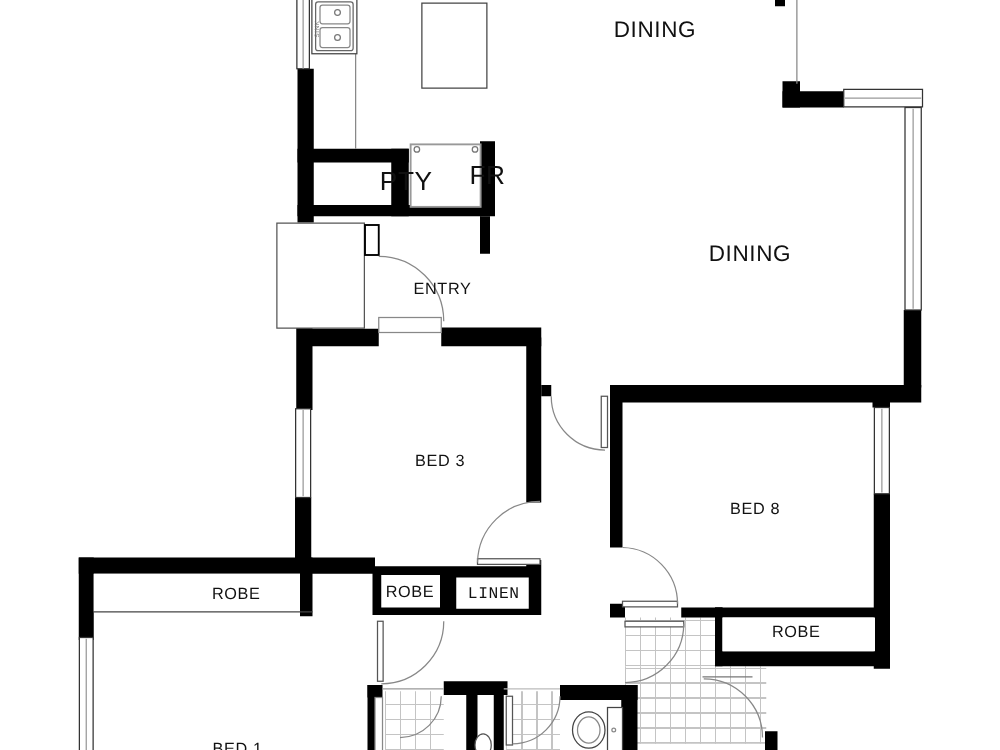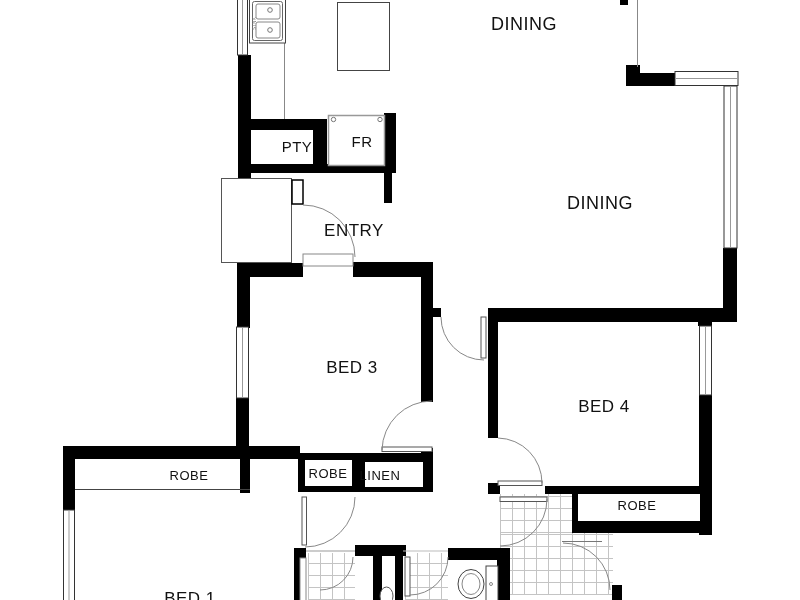--- a/index.html
+++ b/index.html
@@ -7,22 +7,22 @@
         font-family:"Liberation Sans",sans-serif;color:#111;}
   .w{position:absolute;background:#000;}
   .tile{position:absolute;background-color:#fff;
         background-image:
           repeating-linear-gradient(0deg,#c4c4c4 0 1px,transparent 1px 12px),
           repeating-linear-gradient(90deg,#c4c4c4 0 1px,transparent 1px 12px);}
   .cut{position:absolute;background:#fff;}
   .lbl{position:absolute;transform:translate(-50%,-50%);white-space:nowrap;
        letter-spacing:.5px;color:#111;}
   .big{font-size:18px;}
-  .med{font-size:17px;}
-  .box{font-size:15px;}
+  .med{font-size:13px;}
+  .box{font-size:21px;margin-left:28px;}
   .sm{font-size:13px;}
   svg{position:absolute;left:0;top:0;}
 </style>
 </head>
 <body>
 
 <div id="plan">
 
   <div class="tile" style="left:308px;top:553px;width:47px;height:47px;"></div>
   <div class="tile" style="left:405px;top:553px;width:43px;height:47px;"></div>
@@ -167,22 +167,22 @@
       <circle cx="491" cy="584" r="1.5" stroke="#888"></circle>
     </g>
 
     <ellipse cx="386.5" cy="596" rx="6.5" ry="9" fill="#fff" stroke="#555" stroke-width="1"></ellipse>
   </svg>
 
   <div class="lbl big" style="left:524px;top:24px;">DINING</div>
   <div class="lbl big" style="left:600px;top:203px;">DINING</div>
   <div class="lbl med" style="left:354px;top:231px;">ENTRY</div>
   <div class="lbl med" style="left:352px;top:368px;">BED 3</div>
-  <div class="lbl med" style="left:604px;top:407px;">BED 4</div>
+  <div class="lbl med" style="left:604px;top:407px;">BED 8</div>
   <div class="lbl med" style="left:190px;top:599px;">BED 1</div>
   <div class="lbl box" style="left:297px;top:146px;">PTY</div>
   <div class="lbl box" style="left:362px;top:141px;">FR</div>
   <div class="lbl sm" style="left:189px;top:475px;">ROBE</div>
   <div class="lbl sm" style="left:328px;top:473px;">ROBE</div>
-  <div class="lbl sm" style="left:380px;top:475px;">LINEN</div>
+  <div class="lbl sm" style="left:395px;top:475px;font-family:Liberation Mono, monospace;">LINEN</div>
   <div class="lbl sm" style="left:637px;top:505px;">ROBE</div>
 
 </div>
 
 </body></html>

